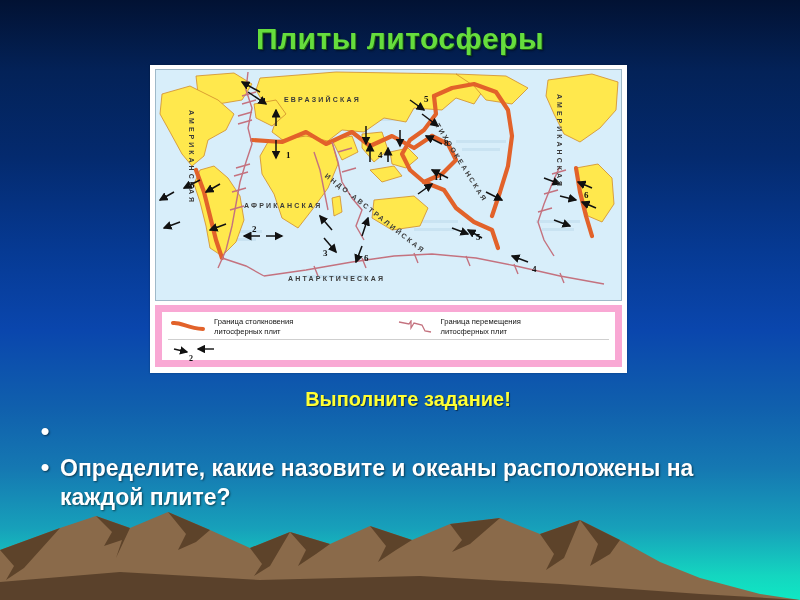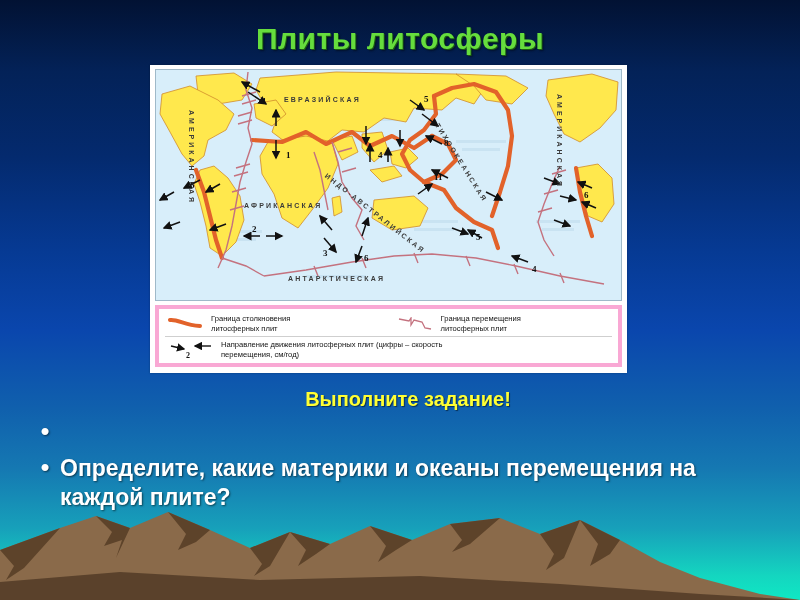--- a/index.html
+++ b/index.html
@@ -64,21 +64,21 @@
   .speed-num{
     position:absolute;
     font-size:9px;font-weight:bold;color:#111;
     font-family:"Liberation Serif",serif;
     pointer-events:none;
   }
 
   
   .map-legend{
     position:relative;margin-top:4px;width:467px;height:62px;
-    border:4px solid #f9a8d4;background:#fff;box-sizing:border-box;
+    border:7px solid #f9a8d4;background:#fff;box-sizing:border-box;
   }
   .legend-row-top{display:flex;padding:5px 0 0 0;}
   .legend-cell{display:flex;align-items:flex-start;width:50%;}
   .legend-sym{width:52px;flex:0 0 52px;display:flex;justify-content:center;padding-top:3px;}
   .legend-txt{
     font-size:7.6px;line-height:10px;color:#111;font-weight:normal;
     font-family:"Liberation Sans",sans-serif;
   }
   .legend-divider{
     position:absolute;left:6px;right:6px;top:27px;height:1px;background:#cfcfcf;
@@ -314,37 +314,33 @@
           <defs>
             <marker id="ahl" markerWidth="6" markerHeight="6" refX="5" refY="3" orient="auto">
               <path d="M0,0 L6,3 L0,6 Z" fill="#111"></path>
             </marker>
           </defs>
           <line x1="12" y1="6" x2="25" y2="9" stroke="#111" stroke-width="1.4" marker-end="url(#ahl)"></line>
           <line x1="52" y1="6" x2="36" y2="6" stroke="#111" stroke-width="1.4" marker-end="url(#ahl)"></line>
         </svg>
         <span class="num2">2</span>
       </div>
-      <div class="legend-txt">
-        <div>Направление движения литосферных плит (цифры – скорость</div>
-        <div>перемещения, см/год)</div>
-      </div>
     </div>
   </div>
 </div>
 
 <div class="task-heading">Выполните задание!</div>
 
 <div class="bullets">
   <div class="bullet">
     <div class="bullet-dot">•</div>
   </div>
   <div class="bullet">
     <div class="bullet-dot">•</div>
-    <div class="bullet-text">Определите, какие материки и океаны перемещения на каждой плите?</div>
+    <div class="bullet-text">Определите, какие назовите и океаны расположены на каждой плите?</div>
   </div>
 </div>
 
 <svg class="mountains" viewBox="0 0 800 90" preserveAspectRatio="none">
 
   <path d="M0,40 L60,18 L96,6 L130,18 L168,2 L210,20 L250,38 L290,22 L330,34 L370,16
            L412,30 L450,14 L500,8 L540,24 L580,10 L620,30 L660,52 L700,68 L760,84 L800,90
            L800,90 L0,90 Z" fill="#8a6a4a"></path>
 
   <g fill="#5a4028" opacity="0.92">

